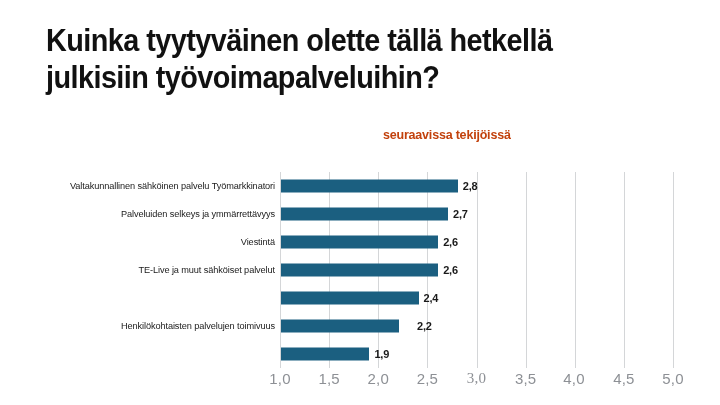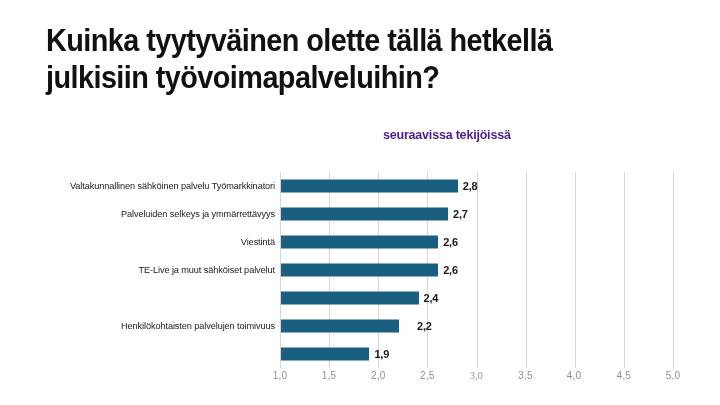--- a/index.html
+++ b/index.html
@@ -36,21 +36,21 @@
     white-space: pre-wrap;
   }
   .title-wrap {
     display: block;
     transform: scaleX(0.93);
     transform-origin: left top;
   }
   .subtitle {
     font-size: 12.5px;
     font-weight: bold;
-    color: #4c1d95;
+    color: #c2410c;
     letter-spacing: -0.2px;
     white-space: nowrap;
     position: absolute;
     left: 383px;
     top: 128px;
   }
 
   
   .chart {
     position: absolute;
@@ -125,21 +125,21 @@
   .ticks {
     position: absolute;
     left: 280px;
     top: 370px;
     width: 393px;
     height: 16px;
   }
   .tick {
     position: absolute;
     top: 0;
-    font-size: 10px;
+    font-size: 15px;
     color: #8d9095;
     transform: translateX(-50%);
     white-space: nowrap;
     letter-spacing: 0.2px;
   }
 </style>
 </head>
 <body>
 
 <div class="header">

